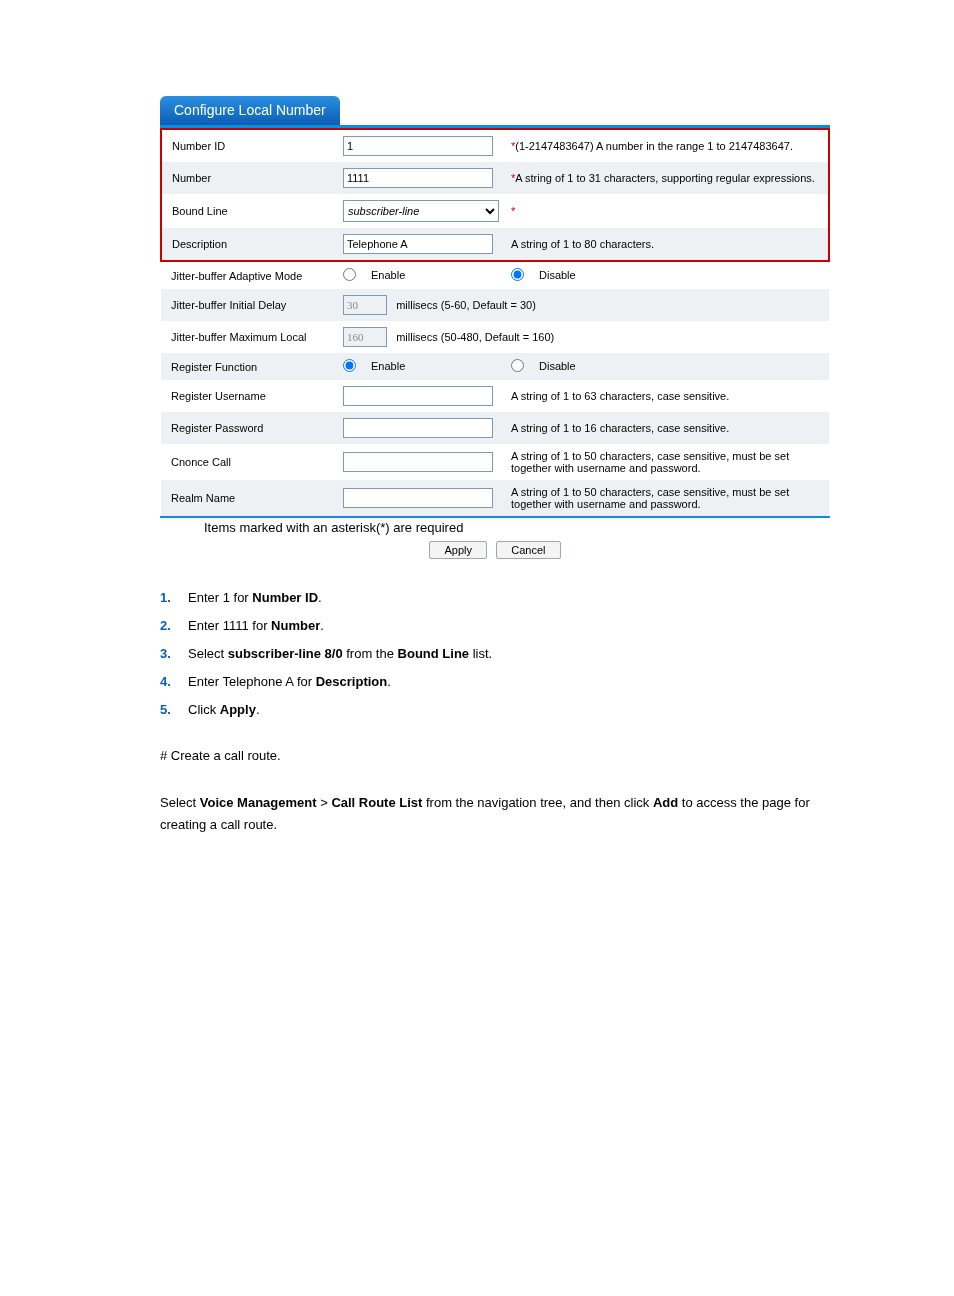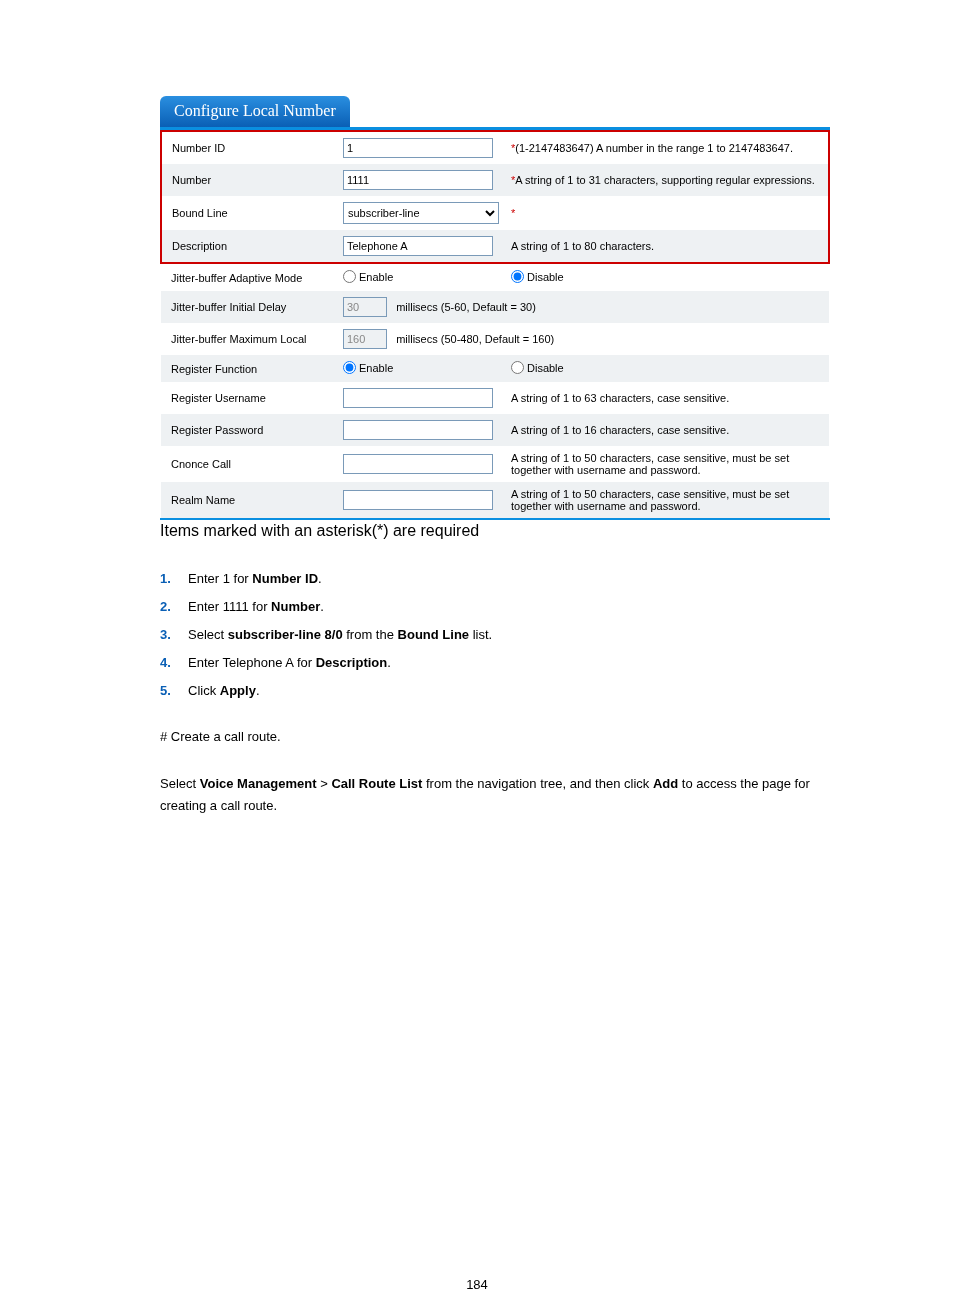--- a/index.html
+++ b/index.html
@@ -11,59 +11,59 @@
     padding: 96px 0 0 0;
     font-size: 12px;
     color: #000;
   }
   .page-wrap { padding: 0 0 0 0; }
   .panel { margin-left: 160px; width: 670px; }
   .tab {
     display: inline-block;
     background: linear-gradient(#2a8fe0, #0a5fb5);
     color: #fff;
-    font-size: 16px;
+    font-size: 14px;
     padding: 6px 14px 7px;
     border-radius: 6px 6px 0 0;
-    font-family: Liberation Serif, serif;
   }
   .bluebar { height: 3px; background: #0a8fe0; }
   table { border-collapse: collapse; width: 100%; }
   td { padding: 6px 6px; font-size: 11px; vertical-align: middle; }
   .lbl { width: 176px; padding-left: 10px; }
   .ctrl { width: 156px; }
   .hint { color: #000; }
   .red { color: #c00; }
   .row-alt { background: #eef1f3; }
   .row-plain { background: #fff; }
   .redbox td { border-top: 2px solid #c00; }
   .redbox-left { border-left: 2px solid #c00; }
   .redbox-right { border-right: 2px solid #c00; }
   .redbox-bottom td { border-bottom: 2px solid #c00; }
   input[type=text] {
     width: 150px; height: 20px; font-size: 11px;
     border: 1px solid #7a9ab8; padding: 1px 3px;
     font-family: Arial, sans-serif;
   }
   input.narrow { width: 44px; }
-  input[disabled] { background: #eef1f3; color: #888; }
+  input[disabled] { background: #eef1f3; color: #888; font-family: Liberation Serif, serif; }
   select {
     width: 156px; height: 22px; font-size: 11px;
     border: 1px solid #7a9ab8; background: #fff;
     font-family: Arial, sans-serif;
-  }
-  .radio-wrap { display: inline-flex; align-items: center; gap: 3px; }
+    font-style: italic;
+  }
+  .radio-wrap { display: inline-flex; align-items: center; gap: 15px; }
   .btns { text-align: center; margin-top: 6px; }
   button {
     font-size: 11px; padding: 2px 14px;
     background: #f4f4f4; border: 1px solid #9aa;
     border-radius: 2px; cursor: pointer; margin: 0 3px;
     font-family: Arial, sans-serif;
   }
-  .asterisk-note { font-size: 16px; margin-top: 2px; }
+  .asterisk-note { font-size: 13px; margin-top: 2px; margin-left: 44px; }
   .bluebar2 { height: 2px; background: #0a8fe0; margin-top: 0; }
   .instructions {
     margin: 28px 0 0 160px;
     width: 670px;
     font-family: Verdana, Arial, sans-serif;
     font-size: 13px;
     line-height: 1.7;
   }
   .instructions ol { list-style: none; padding: 0; }
   .instructions li { margin-bottom: 6px; padding-left: 28px; position: relative; }
@@ -175,20 +175,24 @@
       </tr>
       <tr class="row-alt">
         <td class="lbl">Realm Name</td>
         <td class="ctrl"><input type="text" style=""></td>
         <td class="hint"> A string of 1 to 50 characters, case sensitive, must be set together with username and password.</td>
       </tr>
     </tbody>
       </table>
     <div class="bluebar2"></div>
     <div class="asterisk-note">Items marked with an asterisk(*) are required</div>
+    <div class="btns">
+      <button>Apply</button>
+      <button>Cancel</button>
+    </div>
   </div>
 
   <div class="instructions">
     <ol>
       <li><span class="num">1.</span><span>Enter 1 for </span><b>Number ID</b><span>.</span></li>
       <li><span class="num">2.</span><span>Enter 1111 for </span><b>Number</b><span>.</span></li>
       <li><span class="num">3.</span><span>Select </span><b>subscriber-line 8/0</b><span> from the </span><b>Bound Line</b><span> list.</span></li>
       <li><span class="num">4.</span><span>Enter Telephone A for </span><b>Description</b><span>.</span></li>
       <li><span class="num">5.</span><span>Click </span><b>Apply</b><span>.</span></li>
     </ol>

